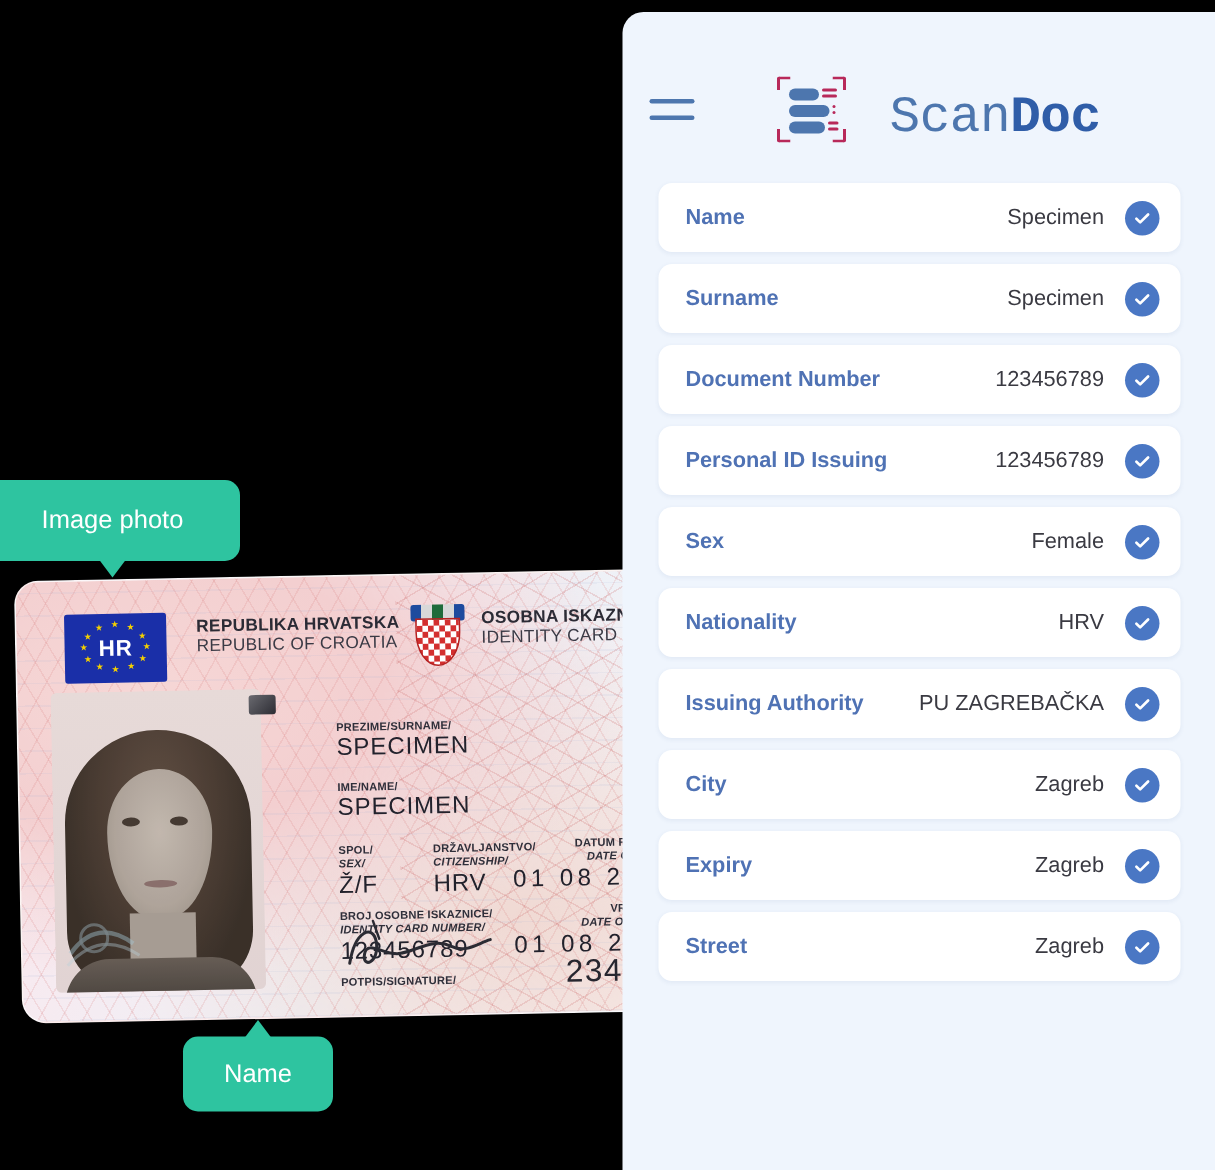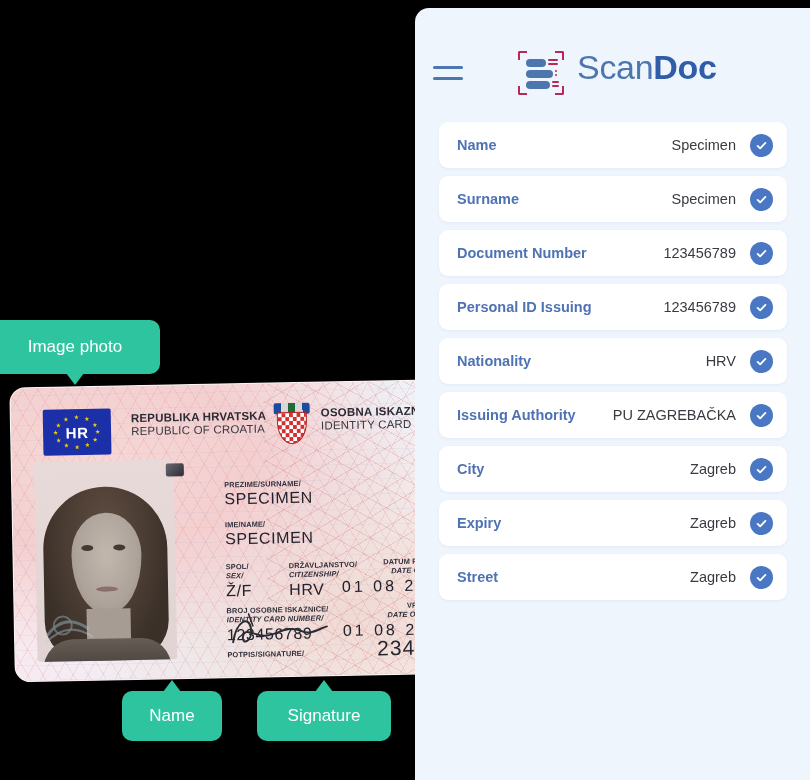--- a/index.html
+++ b/index.html
@@ -31,21 +31,21 @@
     width: 30px; height: 14px;
     display: flex; flex-direction: column; justify-content: space-between;
     cursor: pointer;
   }
   .hamburger span {
     display: block; height: 3px; width: 30px;
     background: #4d76ae; border-radius: 2px;
   }
   .brand {
     position: absolute; left: 102px; top: 42px;
-    display: flex; align-items: flex-start; gap: 12px;
+    display: flex; align-items: flex-end; gap: 28px; font-family: Liberation Mono, monospace;
   }
   .logo-mark {
     position: relative; width: 48px; height: 46px;
   }
   .logo-mark .bar {
     position: absolute; height: 8px; border-radius: 4px; background: #4d76ae;
   }
   .logo-mark .b1 { left: 9px; top: 9px;  width: 20px; }
   .logo-mark .b2 { left: 9px; top: 20px; width: 27px; }
   .logo-mark .b3 { left: 9px; top: 31px; width: 24px; }
@@ -404,24 +404,20 @@
     <span>Image photo</span>
     <span class="tail tail-down"></span>
   </div>
 
 
   <div class="callout" style="left:122px; top:691px; width:100px; height:50px;">
     <span>Name</span>
     <span class="tail tail-up"></span>
   </div>
 
-  <div class="callout" style="left:257px; top:691px; width:134px; height:50px;">
-    <span>Signature</span>
-    <span class="tail tail-up"></span>
-  </div>
 
   <div class="panel">
 
     <div class="panel-header">
       <div class="hamburger">
         <span></span>
           <span></span>
       </div>
       <div class="brand">
         <div class="logo-mark">
@@ -476,20 +472,29 @@
         <div class="row">
           <span class="row-label">Personal ID Issuing</span>
           <span class="row-value">123456789</span>
           <span class="check">
             <svg viewBox="0 0 16 16">
               <path d="M3.2 8.4 L6.3 11.4 L12.8 4.9" stroke="#ffffff" stroke-width="2.2" fill="none" stroke-linecap="round" stroke-linejoin="round"></path>
             </svg>
           </span>
         </div>
         <div class="row">
+          <span class="row-label">Sex</span>
+          <span class="row-value">Female</span>
+          <span class="check">
+            <svg viewBox="0 0 16 16">
+              <path d="M3.2 8.4 L6.3 11.4 L12.8 4.9" stroke="#ffffff" stroke-width="2.2" fill="none" stroke-linecap="round" stroke-linejoin="round"></path>
+            </svg>
+          </span>
+        </div>
+        <div class="row">
           <span class="row-label">Nationality</span>
           <span class="row-value">HRV</span>
           <span class="check">
             <svg viewBox="0 0 16 16">
               <path d="M3.2 8.4 L6.3 11.4 L12.8 4.9" stroke="#ffffff" stroke-width="2.2" fill="none" stroke-linecap="round" stroke-linejoin="round"></path>
             </svg>
           </span>
         </div>
         <div class="row">
           <span class="row-label">Issuing Authority</span>

